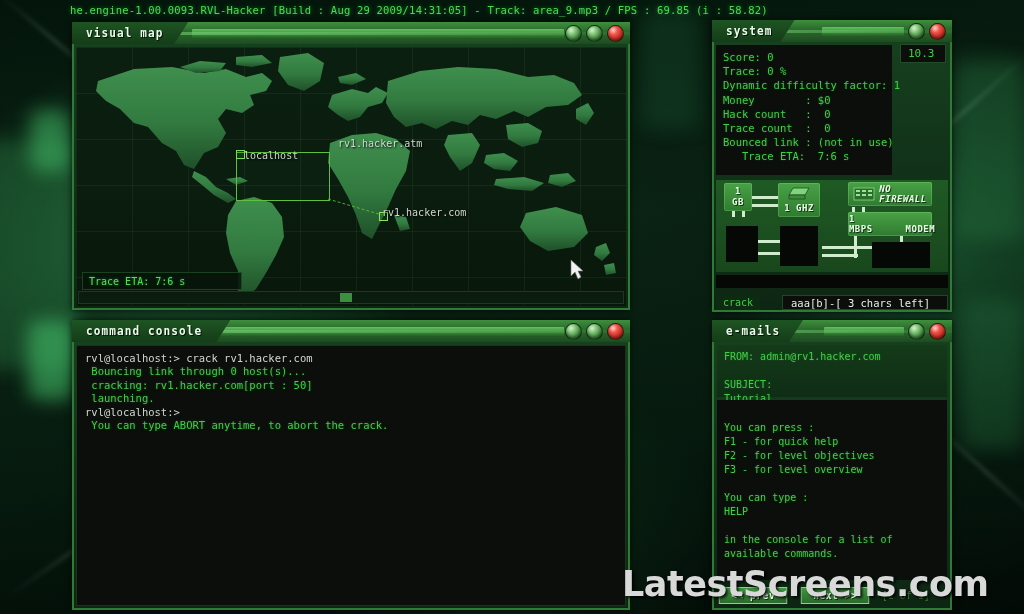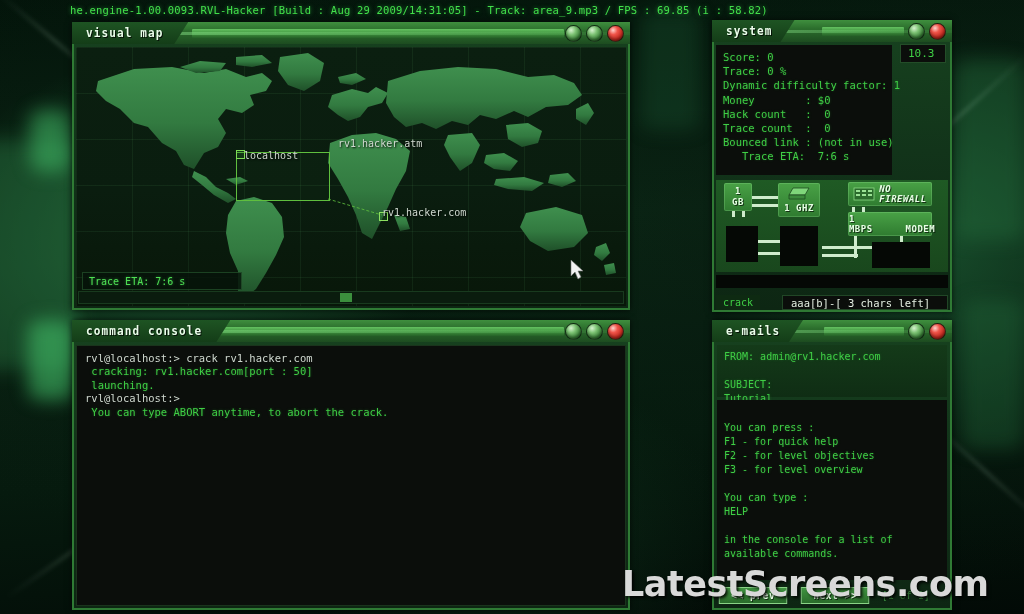--- a/index.html
+++ b/index.html
@@ -398,20 +398,21 @@
       <div class="win-btns">
         <div class="win-btn"></div>
         <div class="win-btn"></div>
         <div class="win-btn red"></div>
       </div>
     </div>
 
     <div class="panel-body">
       <div class="console-screen">
         <div class="console-line c-prompt">rvl@localhost:&gt; crack rv1.hacker.com</div>
+        <div class="console-line c-out"> Bouncing link through 0 host(s)...</div>
         <div class="console-line c-out"> cracking: rv1.hacker.com[port : 50]</div>
         <div class="console-line c-out"> launching.</div>
         <div class="console-line c-prompt">rvl@localhost:&gt;</div>
         <div class="console-line c-out"> You can type ABORT anytime, to abort the crack.</div>
       </div>
     </div>
   </div>
 
   <div class="panel" id="system-panel">
     <div class="panel-frame"></div>

